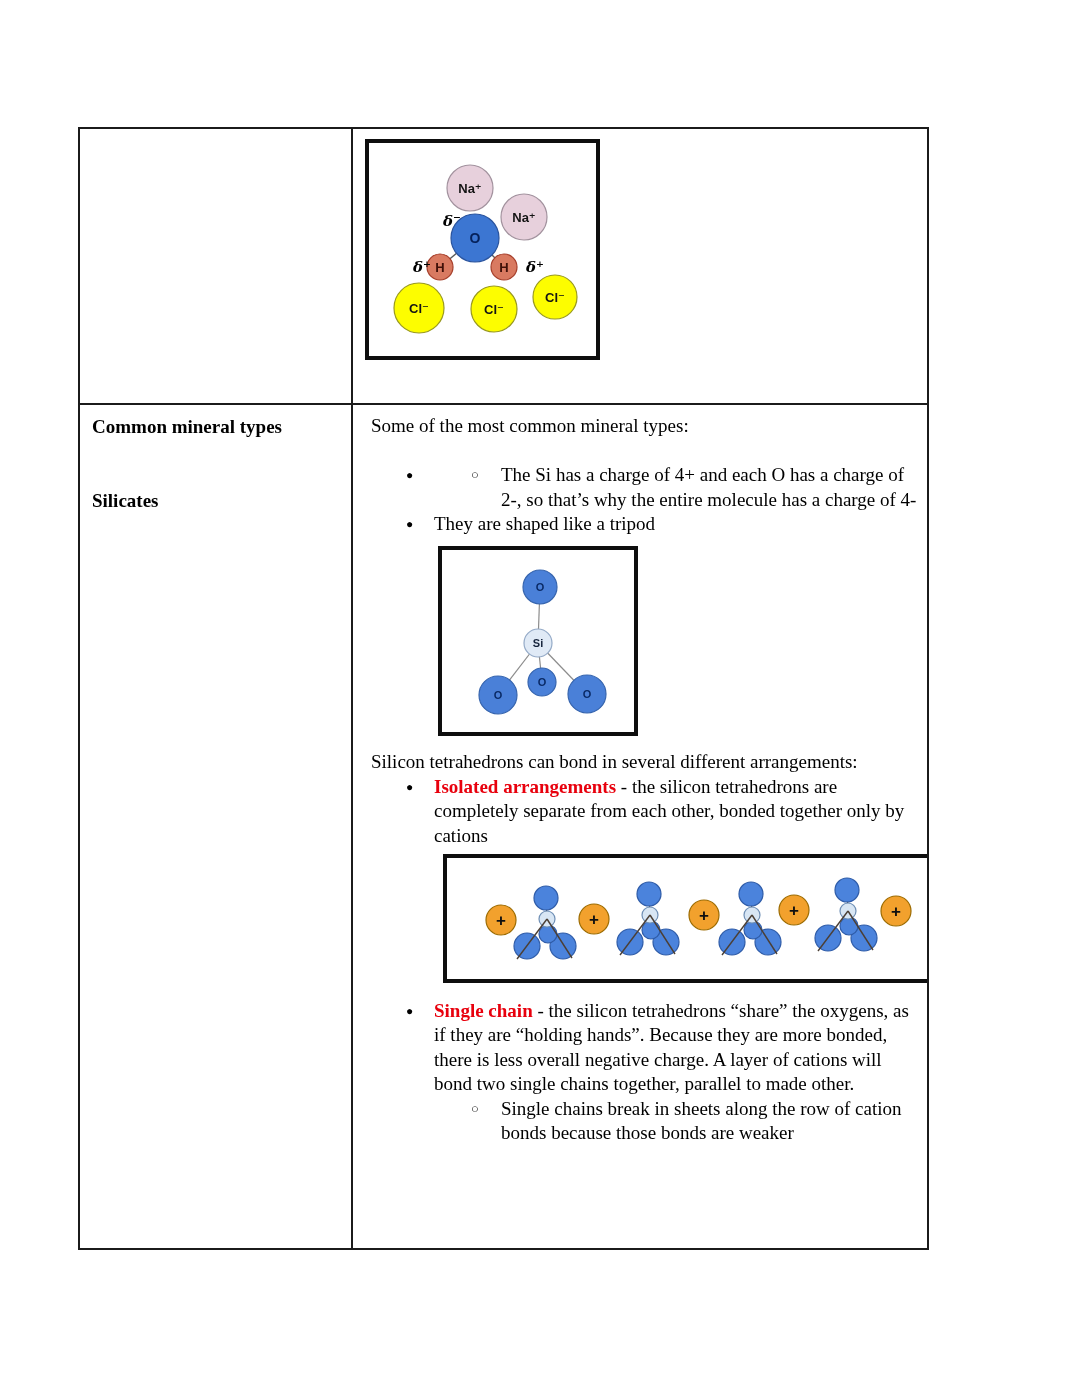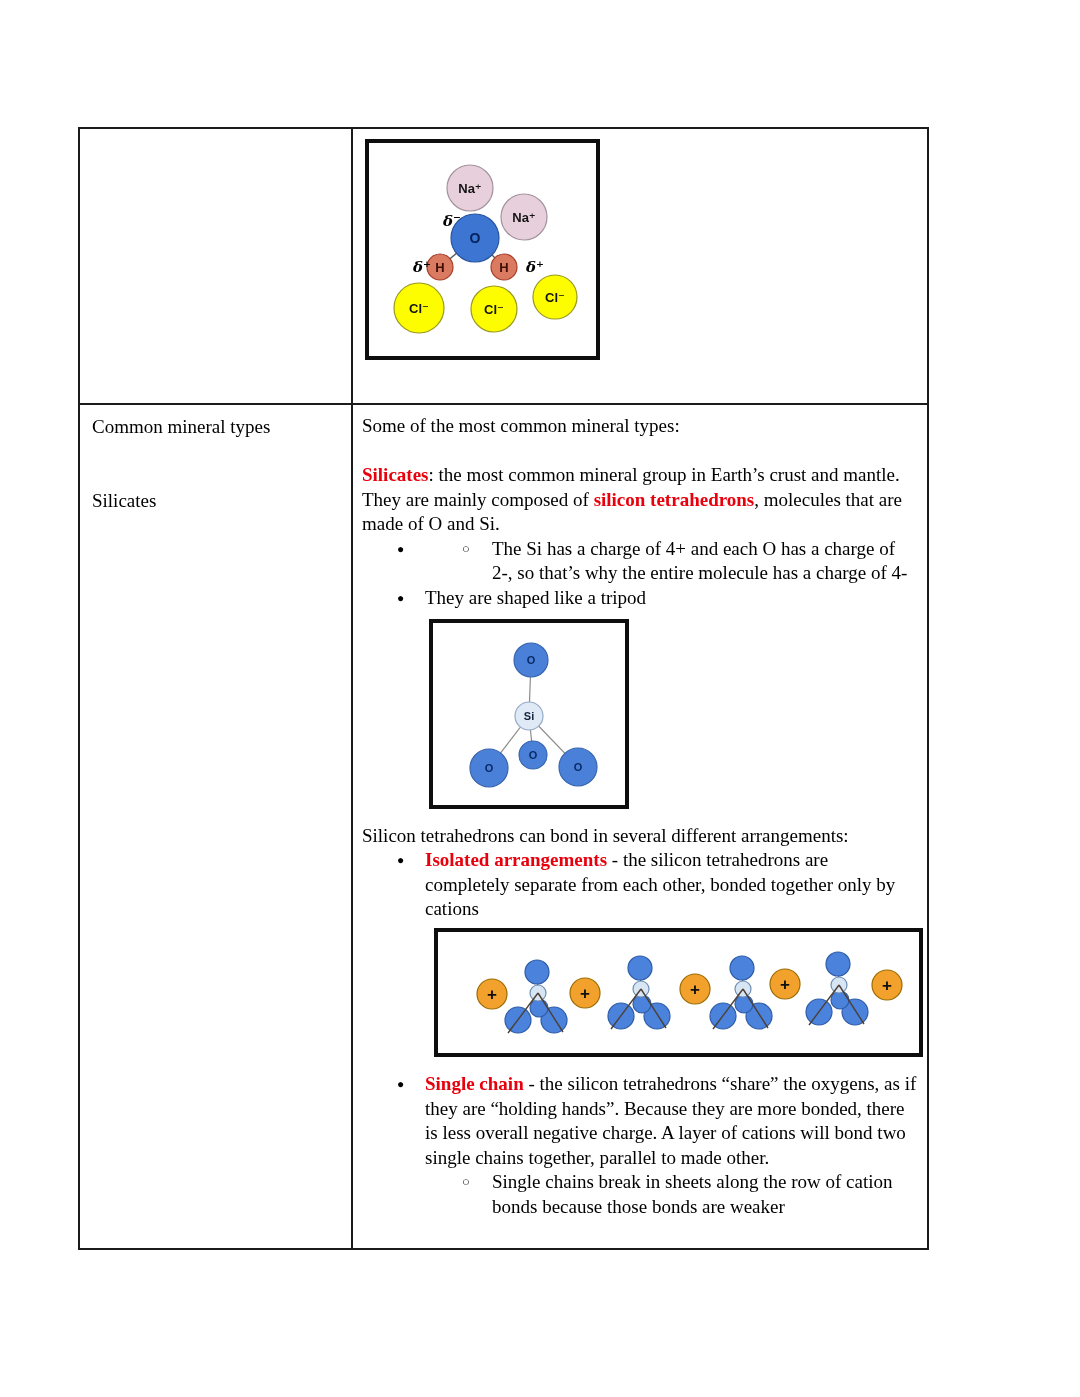--- a/index.html
+++ b/index.html
@@ -7,25 +7,25 @@
     width:1080px;height:1397px;position:relative;background:#ffffff;
     font-family:"Liberation Serif","DejaVu Serif",serif;color:#000;
   }
   .doc-page{position:absolute;inset:0;background:#fff;}
   .notes-table{
     position:absolute;left:78px;top:127px;width:851px;height:1123px;
     box-sizing:border-box;border:2px solid #1b1b1b;
     display:grid;grid-template-columns:273px 1fr;grid-template-rows:276px 1fr;
   }
   .cell{box-sizing:border-box;overflow:hidden;}
-  .c1{border-right:2px solid #1b1b1b;}
+  .c1{border-right:2px solid #1b1b1b;font-weight:bold;}
   .r1{border-bottom:2px solid #1b1b1b;}
   .topic-cell{padding:10px 12px;font-size:19px;line-height:24.5px;}
   .topic-title{margin:0 0 49px 0;}
-  .content-cell{padding:9px 10px 0 9px;font-size:19px;line-height:24.5px;}
+  .content-cell{padding:9px 10px 0 9px;font-size:19px;line-height:24.5px;margin-left:9px;}
   .p{margin:0;}
   .blank{height:24.5px;}
   .li1{position:relative;padding-left:63px;}
   .li1 > .marker{position:absolute;left:35px;top:0;font-size:12px;line-height:24.5px;}
   .li2{position:relative;padding-left:130px;}
   .li2 > .marker{position:absolute;left:100px;top:0;font-size:13px;line-height:24.5px;}
   .run.redbold{color:#e8000d;font-weight:bold;}
   .run.sub{vertical-align:sub;font-size:12px;line-height:0;}
   .run.sup{vertical-align:super;font-size:12px;line-height:0;}
   .frame{display:inline-block;border:4px solid #0e0e0e;background:#fff;}
@@ -72,21 +72,20 @@
 
     <div class="cell c1 topic-cell">
       <div class="topic-title">Common mineral types</div>
       <div class="topic-subtitle">Silicates</div>
     </div>
 
     <div class="cell content-cell">
       <div class="blocks">
           <div class="p"><span class="ptext"><span class="run">Some of the most common mineral types:</span></span></div>
           <div class="blank"></div>
-          <div class="p"><span class="ptext"><span class="run redbold">Silicates</span><span class="run">: the most common mineral group in Earth’s crust and mantle. They are mainly composed of </span><span class="run redbold">silicon tetrahedrons</span><span class="run">, molecules that are made of O and Si.</span></span></div>
           <div class="li1"><span class="marker">●</span></div>
           <div class="li2"><span class="marker">○</span><span class="ptext"><span class="run">The Si has a charge of 4+ and each O has a charge of 2-, so that’s why the entire molecule has a charge of 4-</span></span></div>
           <div class="li1"><span class="marker">●</span><span class="ptext"><span class="run">They are shaped like a tripod</span></span></div>
           <div><div class="frame frame-tetrahedron"><svg viewBox="0 0 192 182" width="192" height="182">
                 <line x1="96" y1="93" x2="98" y2="37" stroke="#8c8c8c" stroke-width="1.2"></line>
                 <line x1="96" y1="93" x2="100" y2="132" stroke="#8c8c8c" stroke-width="1.2"></line>
                 <line x1="96" y1="93" x2="56" y2="145" stroke="#8c8c8c" stroke-width="1.2"></line>
                 <line x1="96" y1="93" x2="145" y2="144" stroke="#8c8c8c" stroke-width="1.2"></line>
                 <circle cx="98" cy="37" r="17" fill="#4a80d8" stroke="#3765ae" stroke-width="1.2"></circle>
                 <text x="98" y="37" dy="0.35em" text-anchor="middle" font-size="11" font-weight="bold" fill="#0a2a66" font-family="&quot;Liberation Sans&quot;,&quot;DejaVu Sans&quot;,sans-serif">O</text>

